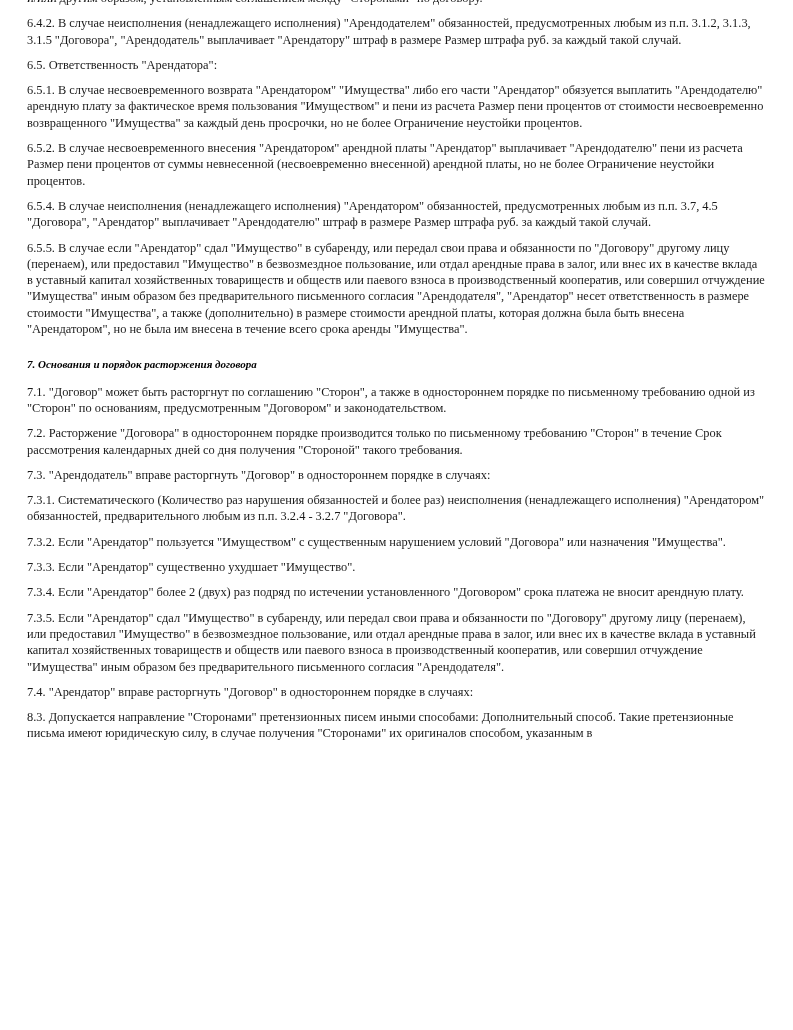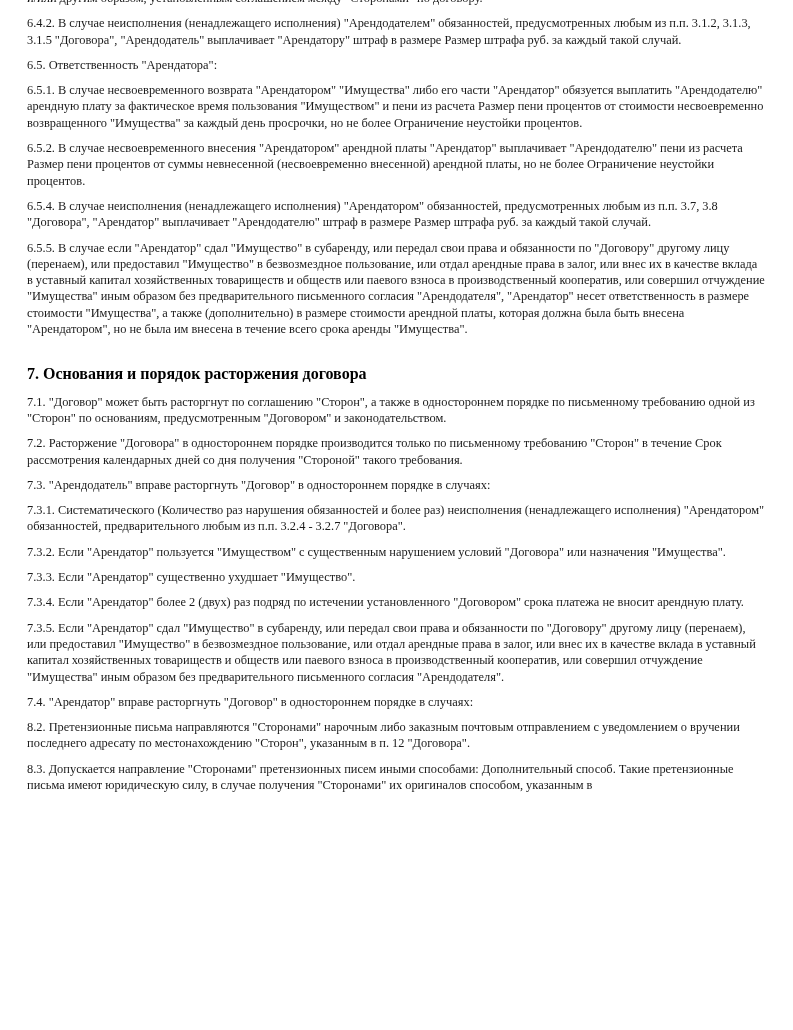--- a/index.html
+++ b/index.html
@@ -32,53 +32,53 @@
   p.para {
     margin: 0 0 9px 0;
     font-size: 12.4px;
     line-height: 16.3px;
     text-align: left;
     word-spacing: -0.1px;
     letter-spacing: 0.01px;
     color: #1a1a1a;
   }
   h2.section-heading {
-    margin: 29px 0 11px 0;
-    font-size: 16px;
+    margin: 19px 0 11px 0;
+    font-size: 11px;
     line-height: 16.3px;
     font-weight: bold;
     color: #000000;
+    font-style: italic;
   }
   .clip-top {
     overflow: hidden;
   }
 </style>
 </head>
 <body>
 
 <div class="page">
   <div class="doc-body">
 
     <p class="para clip-top">и/или другим образом, установленным соглашением между "Сторонами" по договору.</p>
 
     <p class="para">6.4.2. В случае неисполнения (ненадлежащего исполнения) "Арендодателем" обязанностей, предусмотренных любым из п.п. 3.1.2, 3.1.3, 3.1.5 "Договора", "Арендодатель" выплачивает "Арендатору" штраф в размере Размер штрафа руб. за каждый такой случай.</p>
     <p class="para">6.5. Ответственность "Арендатора":</p>
     <p class="para">6.5.1. В случае несвоевременного возврата "Арендатором" "Имущества" либо его части "Арендатор" обязуется выплатить "Арендодателю" арендную плату за фактическое время пользования "Имуществом" и пени из расчета Размер пени процентов от стоимости несвоевременно возвращенного "Имущества" за каждый день просрочки, но не более Ограничение неустойки процентов.</p>
     <p class="para">6.5.2. В случае несвоевременного внесения "Арендатором" арендной платы "Арендатор" выплачивает "Арендодателю" пени из расчета Размер пени процентов от суммы невнесенной (несвоевременно внесенной) арендной платы, но не более Ограничение неустойки процентов.</p>
-    <p class="para">6.5.4. В случае неисполнения (ненадлежащего исполнения) "Арендатором" обязанностей, предусмотренных любым из п.п. 3.7, 3.8 "Договора", "Арендатор" выплачивает "Арендодателю" штраф в размере Размер штрафа руб. за каждый такой случай.</p>
+    <p class="para">6.5.4. В случае неисполнения (ненадлежащего исполнения) "Арендатором" обязанностей, предусмотренных любым из п.п. 3.7, 4.5 "Договора", "Арендатор" выплачивает "Арендодателю" штраф в размере Размер штрафа руб. за каждый такой случай.</p>
     <p class="para">6.5.5. В случае если "Арендатор" сдал "Имущество" в субаренду, или передал свои права и обязанности по "Договору" другому лицу (перенаем), или предоставил "Имущество" в безвозмездное пользование, или отдал арендные права в залог, или внес их в качестве вклада в уставный капитал хозяйственных товариществ и обществ или паевого взноса в производственный кооператив, или совершил отчуждение "Имущества" иным образом без предварительного письменного согласия "Арендодателя", "Арендатор" несет ответственность в размере стоимости "Имущества", а также (дополнительно) в размере стоимости арендной платы, которая должна была быть внесена "Арендатором", но не была им внесена в течение всего срока аренды "Имущества".</p>
 
     <h2 class="section-heading">7. Основания и порядок расторжения договора</h2>
     <p class="para">7.1. "Договор" может быть расторгнут по соглашению "Сторон", а также в одностороннем порядке по письменному требованию одной из "Сторон" по основаниям, предусмотренным "Договором" и законодательством.</p>
     <p class="para">7.2. Расторжение "Договора" в одностороннем порядке производится только по письменному требованию "Сторон" в течение Срок рассмотрения календарных дней со дня получения "Стороной" такого требования.</p>
     <p class="para">7.3. "Арендодатель" вправе расторгнуть "Договор" в одностороннем порядке в случаях:</p>
     <p class="para">7.3.1. Систематического (Количество раз нарушения обязанностей и более раз) неисполнения (ненадлежащего исполнения) "Арендатором" обязанностей, предварительного любым из п.п. 3.2.4 - 3.2.7 "Договора".</p>
     <p class="para">7.3.2. Если "Арендатор" пользуется "Имуществом" с существенным нарушением условий "Договора" или назначения "Имущества".</p>
     <p class="para">7.3.3. Если "Арендатор" существенно ухудшает "Имущество".</p>
     <p class="para">7.3.4. Если "Арендатор" более 2 (двух) раз подряд по истечении установленного "Договором" срока платежа не вносит арендную плату.</p>
     <p class="para">7.3.5. Если "Арендатор" сдал "Имущество" в субаренду, или передал свои права и обязанности по "Договору" другому лицу (перенаем), или предоставил "Имущество" в безвозмездное пользование, или отдал арендные права в залог, или внес их в качестве вклада в уставный капитал хозяйственных товариществ и обществ или паевого взноса в производственный кооператив, или совершил отчуждение "Имущества" иным образом без предварительного письменного согласия "Арендодателя".</p>
     <p class="para">7.4. "Арендатор" вправе расторгнуть "Договор" в одностороннем порядке в случаях:</p>
 
-    <p class="para">8.2. Претензионные письма направляются "Сторонами" нарочным либо заказным почтовым отправлением с уведомлением о вручении последнего адресату по местонахождению "Сторон", указанным в п. 12 "Договора".</p>
     <p class="para">8.3. Допускается направление "Сторонами" претензионных писем иными способами: Дополнительный способ.  Такие претензионные письма имеют юридическую силу, в случае получения "Сторонами" их оригиналов способом, указанным в</p>
 
   </div>
 </div>
 
 </body></html>

